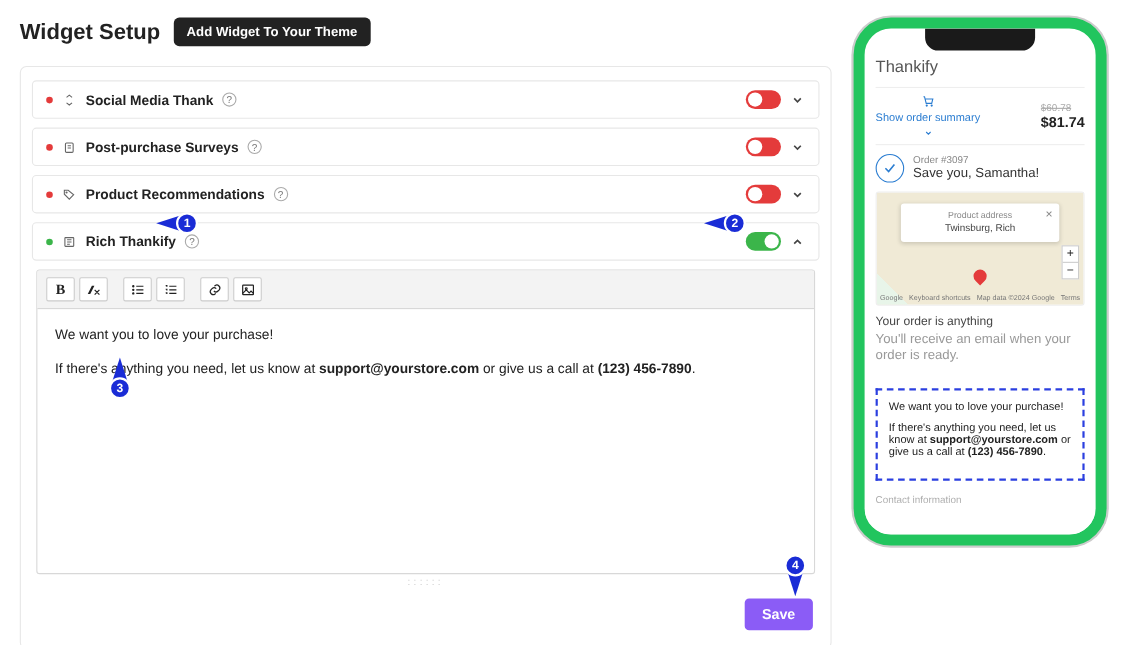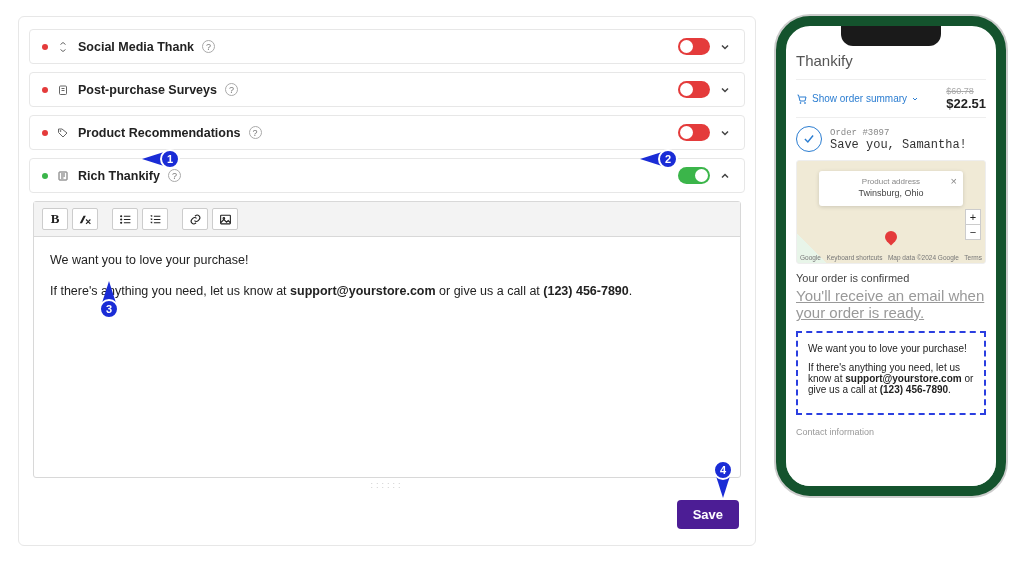--- a/index.html
+++ b/index.html
@@ -112,21 +112,21 @@
   .editor-body p { margin-bottom: 12px; }
   .grip {
     text-align: center; color: #ccc; font-size: 9px; letter-spacing: 3px;
     margin: 2px 14px 0; user-select: none;
   }
   .footer-row {
     display: flex; justify-content: flex-end; padding: 10px 16px 0;
     position: relative;
   }
   .btn-save {
-    background: #4c1d95; color: #fff; border: none; border-radius: 4px;
+    background: #8b5cf6; color: #fff; border: none; border-radius: 4px;
     padding: 7px 16px; font-size: 13px; font-weight: 600; cursor: pointer;
   }
 
   
   .callout {
     position: absolute; z-index: 50; pointer-events: none;
   }
   .callout .num {
     width: 20px; height: 20px; border-radius: 50%; background: #1a2cd6;
     border: 2px solid #fff; color: #fff; font-weight: 700; font-size: 11px;
@@ -141,43 +141,43 @@
     width: 0; height: 0; border-top: 7px solid transparent; border-bottom: 7px solid transparent;
     border-right: 22px solid #1a2cd6; position: absolute; top: 3px; right: 16px;
   }
   .callout .tail-up {
     width: 0; height: 0; border-left: 7px solid transparent; border-right: 7px solid transparent;
     border-bottom: 22px solid #1a2cd6; position: absolute; bottom: 16px; left: 3px;
   }
 
   
   .phone {
-    width: 230px; height: 480px; border: 10px solid #14532d; border-radius: 34px;
+    width: 230px; height: 480px; border: 10px solid #22c55e; border-radius: 34px;
     background: #fff; position: relative; overflow: hidden; flex: 0 0 230px;
     box-shadow: 0 0 0 2px #ccc;
   }
   .notch {
     position: absolute; top: 0; left: 50%; transform: translateX(-50%);
     width: 100px; height: 20px; background: #1a1a1a; border-radius: 0 0 12px 12px;
   }
   .phone-screen {
     position: absolute; top: 0; left: 0; right: 0; bottom: 0;
     padding: 26px 10px 10px; overflow: hidden;
   }
   .ph-title { font-size: 15px; color: #555; margin-bottom: 10px; }
   .ph-summary-row {
     display: flex; align-items: center; justify-content: space-between;
     border-top: 1px solid #eee; border-bottom: 1px solid #eee;
     padding: 6px 0; margin-bottom: 8px;
   }
-  .ph-link { color: #2b7dd1; font-size: 10px; display: flex; align-items: center; gap: 4px; }
+  .ph-link { color: #2b7dd1; font-size: 10px; display: flex; align-items: center; gap: 4px; flex-direction: column; }
   .ph-price-wrap { text-align: left; }
   .ph-strike { color: #aaa; text-decoration: line-through; font-size: 9px; }
   .ph-price { font-size: 13px; font-weight: 600; }
-  .ph-thank-row { display: flex; gap: 8px; align-items: flex-end; margin-bottom: 8px; font-family: Liberation Mono, monospace; }
+  .ph-thank-row { display: flex; gap: 8px; align-items: flex-start; margin-bottom: 8px; }
   .ph-check {
     width: 26px; height: 26px; border: 1.5px solid #2b7dd1; border-radius: 50%;
     display: flex; align-items: center; justify-content: center; color: #2b7dd1;
     flex: 0 0 26px;
   }
   .ph-order-num { font-size: 9px; color: #888; }
   .ph-thank-text { font-size: 12px; color: #333; }
   .ph-map {
     height: 104px; border: 1px solid #eee; border-radius: 3px; position: relative;
     background:
@@ -201,38 +201,42 @@
   }
   .ph-map-ctrl {
     position: absolute; right: 4px; top: 48px; width: 16px; background: #fff;
     border: 1px solid #ccc; font-size: 11px; text-align: center; line-height: 14px;
   }
   .ph-map-footer {
     position: absolute; bottom: 2px; left: 3px; right: 3px; display: flex;
     justify-content: space-between; font-size: 6.5px; color: #777;
   }
   .ph-confirmed { font-size: 11px; color: #444; margin-bottom: 3px; }
-  .ph-sub { font-size: 15px; color: #999; margin-bottom: 10px; text-decoration: underline; }
+  .ph-sub { font-size: 12px; color: #999; margin-bottom: 24px; }
   .ph-richbox {
     border: 2px dashed #2b3fe0; padding: 10px 10px; font-size: 10px;
     margin-bottom: 12px;
   }
   .ph-richbox p { margin-bottom: 8px; }
   .ph-section-title { font-size: 12px; color: #444; margin-bottom: 6px; }
   .ph-small { font-size: 9px; color: #999; }
   .ph-fade {
     position: absolute; bottom: 0; left: 0; right: 0; height: 40px;
     background: linear-gradient(rgba(255,255,255,0), #fff);
   }
 </style>
 </head>
 <body>
 
 <div class="page">
   <div class="left">
+    <div class="header-row">
+      <div class="page-title">Widget Setup</div>
+      <button class="btn-dark">Add Widget To Your Theme</button>
+    </div>
 
     <div class="panel">
 
       <div class="row">
         <span class="dot dot-red"></span>
         <span class="row-icon">
           <svg width="12" height="12" viewBox="0 0 24 24" fill="none" stroke="currentColor" stroke-width="2">
               <path d="M7 7l5-4 5 4M7 17l5 4 5-4"></path>
             </svg>
         </span>
@@ -392,56 +396,56 @@
               <circle cx="18" cy="20" r="1"></circle>
               <path d="M3 4h2l3 12h10l2-8H7"></path>
             </svg>
           <span>Show order summary</span>
           <svg width="8" height="8" viewBox="0 0 24 24" fill="none" stroke="#2b7dd1" stroke-width="3">
               <path d="M6 9l6 6 6-6"></path>
             </svg>
         </span>
         <span class="ph-price-wrap">
           <div class="ph-strike">$60.78</div>
-          <div class="ph-price">$22.51</div>
+          <div class="ph-price">$81.74</div>
         </span>
       </div>
 
       <div class="ph-thank-row">
         <span class="ph-check">
           <svg width="14" height="14" viewBox="0 0 24 24" fill="none" stroke="currentColor" stroke-width="2.5">
               <path d="M5 12l5 5 9-11"></path>
             </svg>
         </span>
         <span>
           <div class="ph-order-num">Order #3097</div>
           <div class="ph-thank-text">Save you, Samantha!</div>
         </span>
       </div>
 
       <div class="ph-map">
         <div class="ph-map-card">
           <span class="ph-map-close">×</span>
           <div class="ph-map-label">Product address</div>
-          <div class="ph-map-city">Twinsburg, Ohio</div>
+          <div class="ph-map-city">Twinsburg, Rich</div>
         </div>
         <div class="ph-map-pin"></div>
         <div class="ph-map-ctrl">
           <div>+</div>
           <div style="border-top:1px solid #ccc">−</div>
         </div>
         <div class="ph-map-footer">
           <span>Google</span>
           <span>Keyboard shortcuts</span>
           <span>Map data ©2024 Google</span>
           <span>Terms</span>
         </div>
       </div>
 
-      <div class="ph-confirmed">Your order is confirmed</div>
+      <div class="ph-confirmed">Your order is anything</div>
       <div class="ph-sub">You'll receive an email when your order is ready.</div>
 
       <div class="ph-richbox">
         <p>We want you to love your purchase!</p>
         <p>
           <span>If there's anything you need, let us know at </span><b>support@yourstore.com</b><span> or give us a call at </span><b>(123) 456-7890</b><span>.</span>
         </p>
       </div>
 
       <div class="ph-small">Contact information</div>

